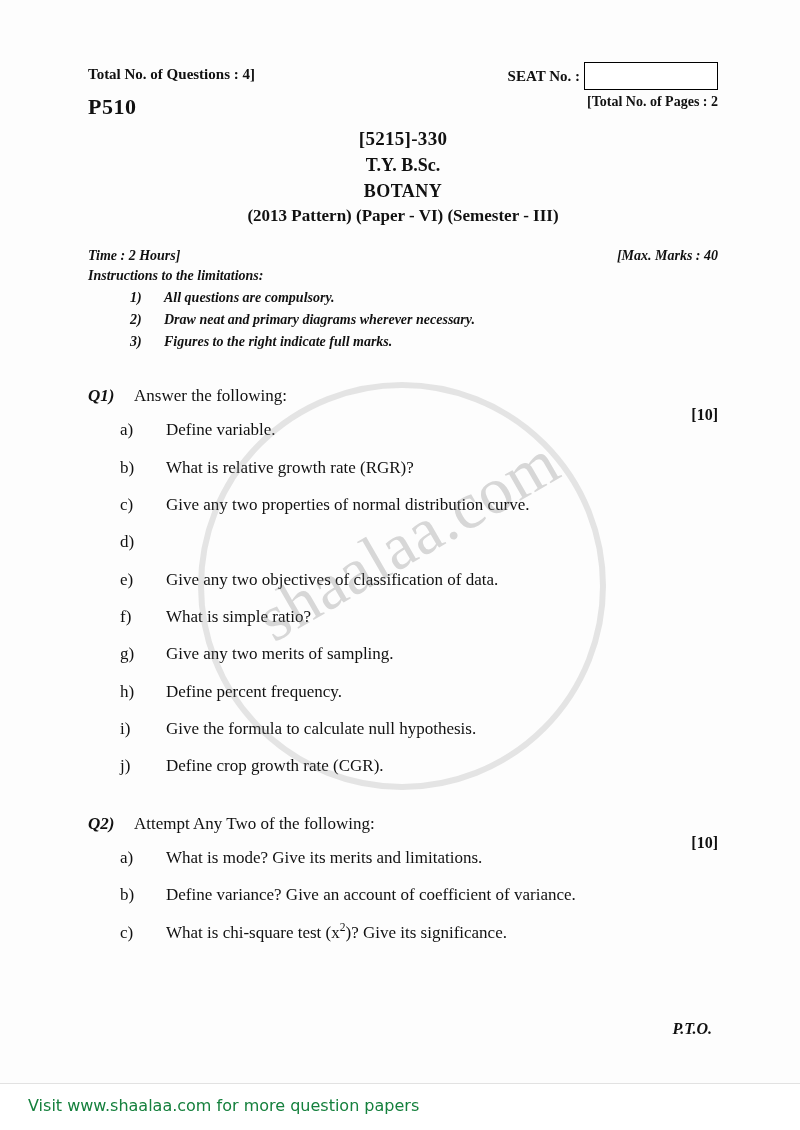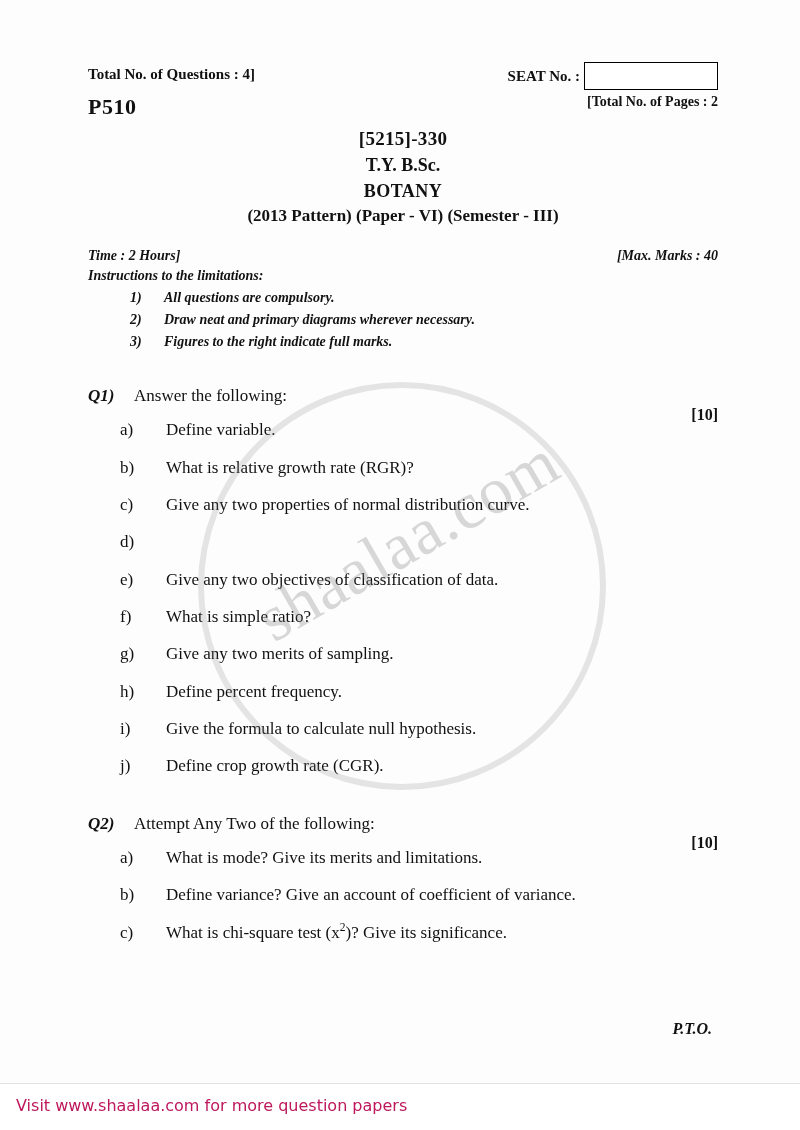--- a/index.html
+++ b/index.html
@@ -209,25 +209,25 @@
     position: absolute;
     left: 0;
     top: 1083px;
     width: 800px;
     height: 47px;
     background: #ffffff;
     border-top: 1px solid #e2e2e2;
   }
   .footer-text {
     position: absolute;
-    left: 16px;
+    left: 28px;
     top: 12px;
     font-family: "DejaVu Sans", sans-serif;
     font-size: 16px;
-    color: #be185d;
+    color: #15803d;
   }
 </style>
 </head>
 <body>
 
 <div class="page">
 
   <div class="watermark">
     <div class="ring"></div>
     <div class="wm-text">shaalaa.com</div>

